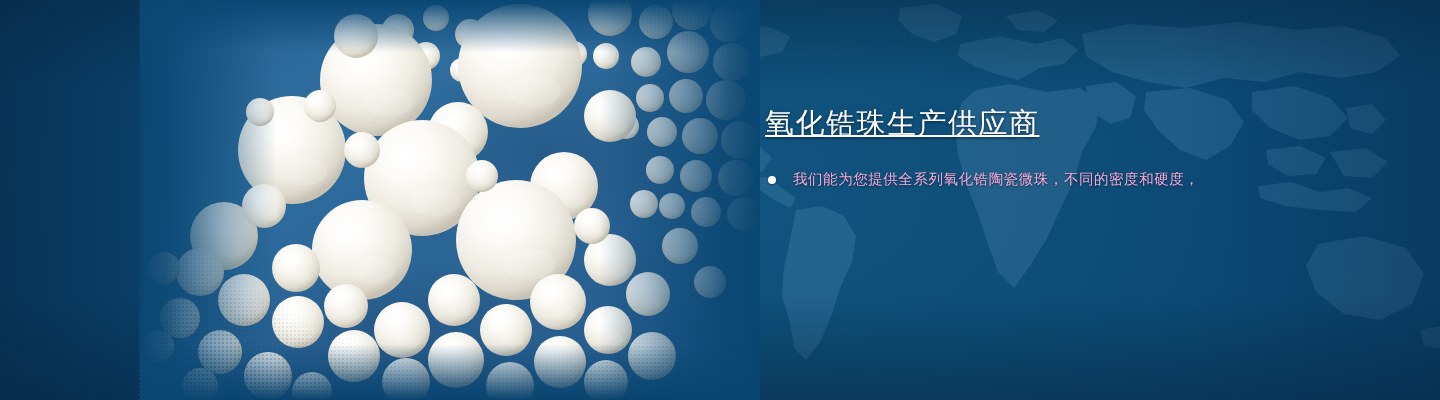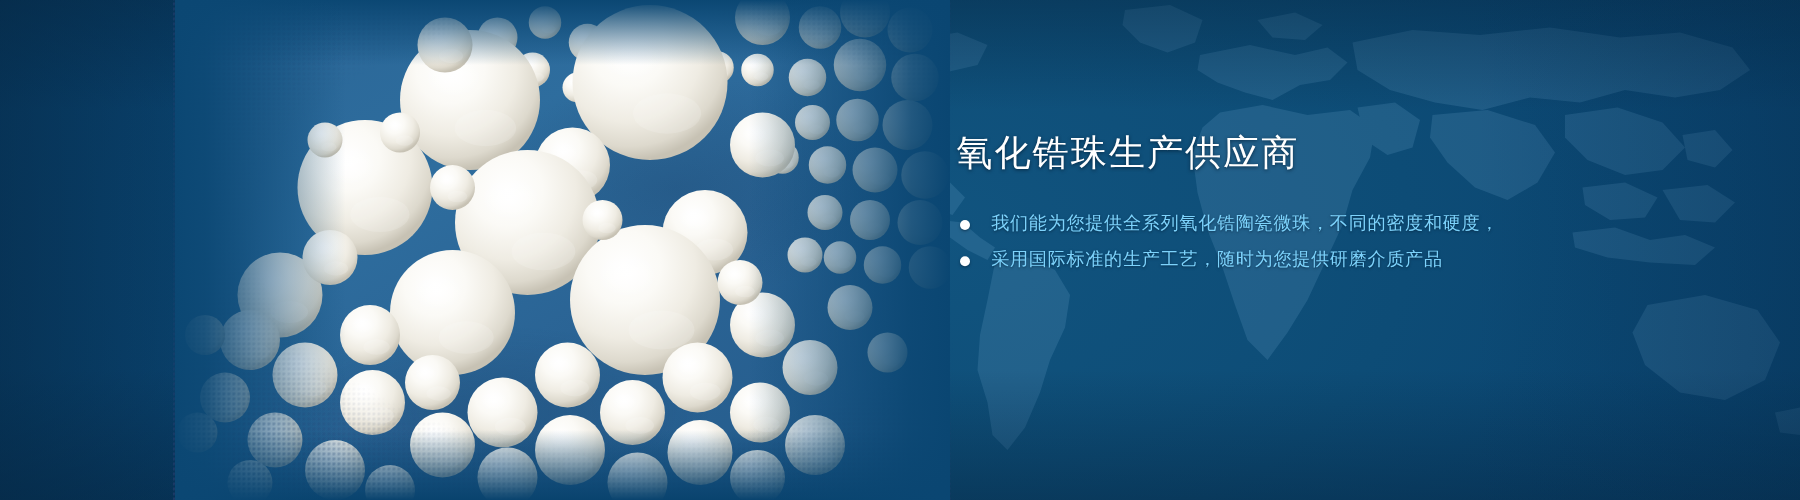--- a/index.html
+++ b/index.html
@@ -89,26 +89,27 @@
   }
   .headline {
     color: #ffffff;
     font-size: 29px;
     line-height: 38px;
     letter-spacing: 1.5px;
     font-weight: 400;
     text-shadow: 0 1px 3px rgba(2,24,44,0.75);
     margin: 0 0 26px 0;
     white-space: nowrap;
+    text-decoration: underline;
   }
   .bullets { list-style: none; margin: 0; padding: 0; }
   .bullet {
     position: relative;
     padding-left: 28px;
-    color: #7dd3fc;
+    color: #f9a8d4;
     font-size: 14.5px;
     line-height: 23px;
     letter-spacing: 0.55px;
     margin-bottom: 6px;
     text-shadow: 0 1px 2px rgba(2,24,44,0.6);
   }
   .bullet:last-child { margin-bottom: 0; }
   .dot {
     position: absolute;
     left: 3px;
@@ -292,21 +293,17 @@
     <h1 class="headline">氧化锆珠生产供应商</h1>
 
     <ul class="bullets">
 
       <li class="bullet">
         <span class="dot"></span>
         <span class="bline">我们能为您提供全系列氧化锆陶瓷微珠，不同的密度和硬度，</span>
       </li>
 
 
-      <li class="bullet">
-        <span class="dot"></span>
-        <span class="bline">采用国际标准的生产工艺，随时为您提供研磨介质产品</span>
-      </li>
 
     </ul>
   </div>
 
 </div>
 
 </body></html>

